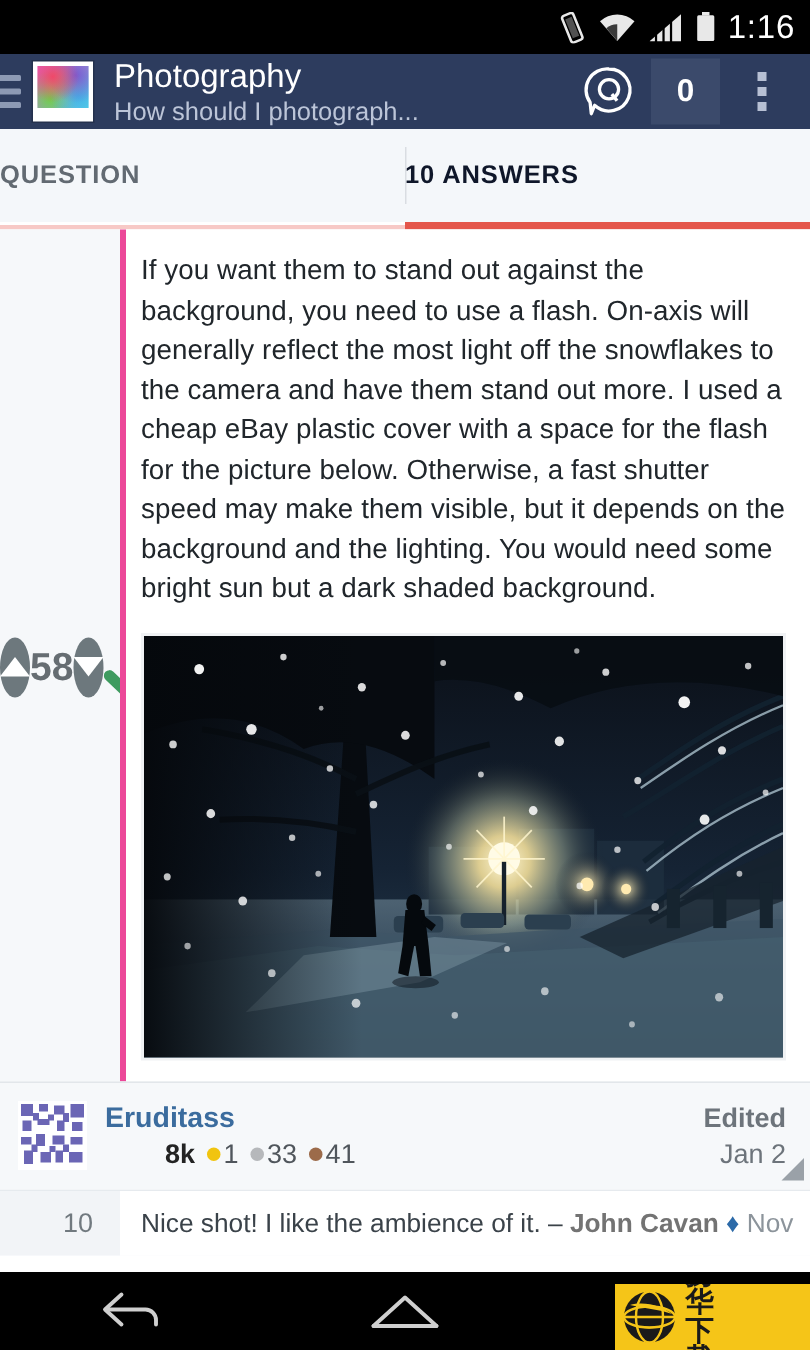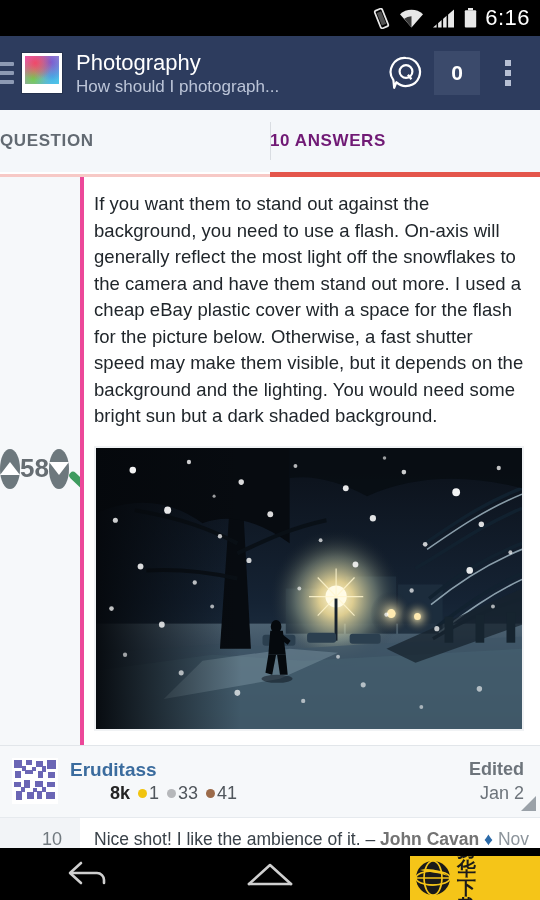--- a/index.html
+++ b/index.html
@@ -19,21 +19,21 @@
   }
   .status-icons { display:flex; align-items:center; gap:9px; }
   .status-time {
     color:#ffffff; font-size:22px; letter-spacing:0.5px;
     font-family:"Liberation Sans", sans-serif;
   }
   .ic { display:block; }
 
   
   .app-bar {
-    height:74px; background:#2d3c5e;
+    height:50px; background:#2d3c5e;
     display:flex; align-items:center; position:relative;
   }
   .hamburger {
     width:18px; margin-left:-4px; display:flex; flex-direction:column;
     gap:5px; flex:0 0 auto; padding-left:2px;
   }
   .hamburger span { display:block; height:4px; background:#8d9ab4; border-radius:1px; }
   .site-logo {
     width:40px; height:40px; margin-left:8px; flex:0 0 auto;
     background:#ffffff; padding:3px 3px 9px 3px;
@@ -74,21 +74,21 @@
   
   .tabs {
     height:62px; background:#f4f7fa; display:flex; position:relative;
   }
   .tab {
     flex:1; display:flex; align-items:center; justify-content:flex-start;
     font-size:17px; font-weight:bold; letter-spacing:.6px;
     position:relative;
   }
   .tab.inactive { color:#626a72; }
-  .tab.active { color:#701a75; }
+  .tab.active { color:#0f172a; }
   .tab-sep {
     position:absolute; left:50%; top:12px; width:1px; height:38px;
     background:#d9dde2;
   }
   .tab-underline { display:flex; height:5px; }
   .tab-underline .u-left { flex:1; background:#f7c9c6; height:3px; align-self:flex-end;}
   .tab-underline .u-right { flex:1; background:#e4564b; }
 
   
   .answer-card { background:#f6f8fa; position:relative; }
@@ -211,21 +211,21 @@
         <rect x="3.6" y="12.2" width="1.5" height="7"></rect>
         <rect x="8.6" y="8.6" width="1.5" height="11"></rect>
         <rect x="13.6" y="4.6" width="1.5" height="15"></rect>
       </g>
     </svg>
     <svg class="ic" width="13" height="20" viewBox="0 0 13 20">
       <rect x="4" y="0" width="5" height="2.4" fill="#e8e8e8"></rect>
       <rect x="0.8" y="2.2" width="11.4" height="17.2" rx="1" fill="#e8e8e8"></rect>
     </svg>
   </div>
-  <div class="status-time">6:16</div>
+  <div class="status-time">1:16</div>
 </div>
 
 <div class="app-bar">
   <div class="hamburger">
     <span></span>
       <span></span>
       <span></span>
   </div>
   <div class="site-logo">
     <div class="site-logo-inner"></div>

